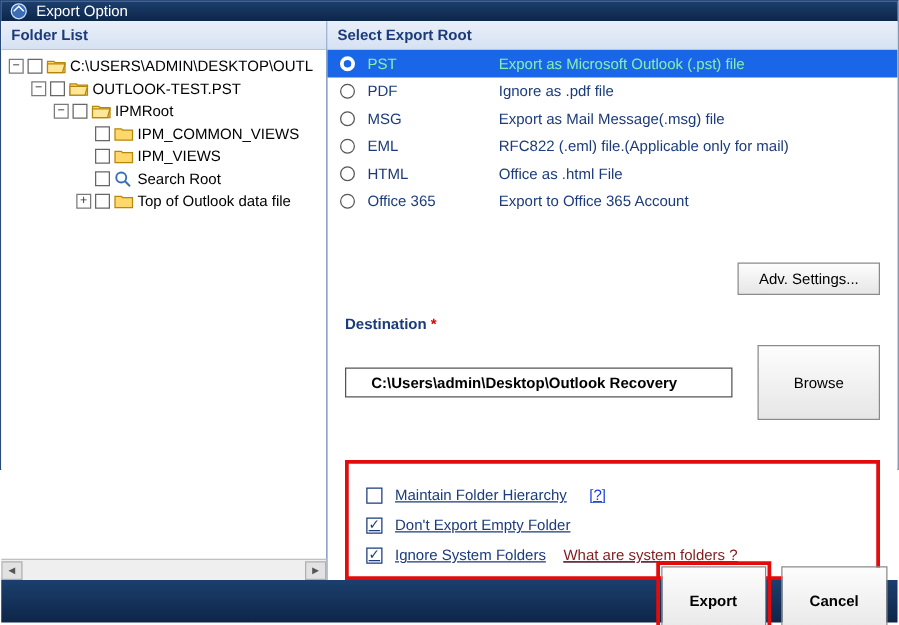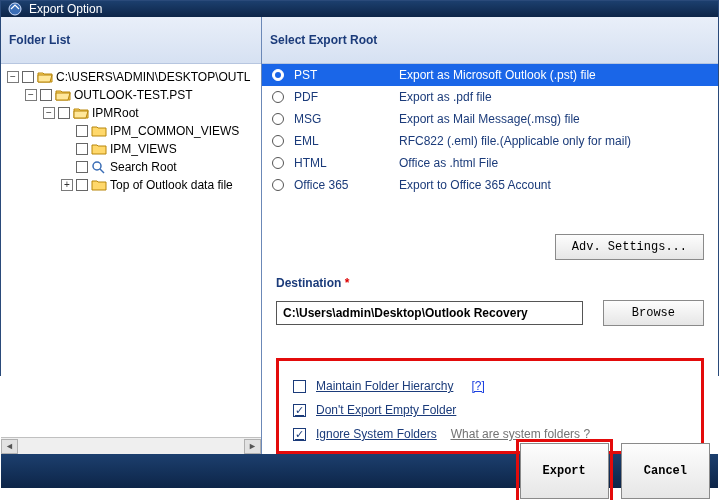--- a/index.html
+++ b/index.html
@@ -4,58 +4,58 @@
 <style>
   * { box-sizing: border-box; margin: 0; padding: 0; }
   body { font-family: "Segoe UI", Tahoma, sans-serif; font-size: 12px; background: #fff; width: 719px; height: 500px; overflow: hidden; }
   .window { width: 719px; height: 376px; display: flex; flex-direction: column; border: 1px solid #2a4a7a; }
   .titlebar { height: 28px; background: linear-gradient(to bottom, #1c3f6e, #0d2548); color: #fff; display: flex; align-items: center; padding: 0 6px; font-size: 12px; }
   .titlebar .ticon { width: 16px; height: 16px; margin-right: 6px; }
   .content { flex: 1; display: flex; flex-direction: column; background: #fff; }
   .panes { flex: 1; display: flex; overflow: hidden; }
   .left { width: 261px; display: flex; flex-direction: column; border-right: 1px solid #6b88b7; }
   .right { flex: 1; display: flex; flex-direction: column; }
-  .section-hdr { background: linear-gradient(to bottom, #e9eff9, #d6e1f2); color: #1b3b7a; font-weight: 600; font-size: 12px; padding: 16px 8px; border-bottom: 1px solid #b7c6e0; }
+  .section-hdr { background: linear-gradient(to bottom, #e9eff9, #d6e1f2); color: #1b3b7a; font-weight: 600; font-size: 12px; padding: 4px 8px; border-bottom: 1px solid #b7c6e0; }
   .tree-wrap { flex: 1; overflow: hidden; padding: 4px 0 0 4px; }
   .tree { font-size: 12px; color: #000; white-space: nowrap; }
   .tree ul { list-style: none; padding-left: 18px; }
   .tree > ul { padding-left: 2px; }
   .node { display: flex; align-items: center; height: 18px; }
   .exp { width: 12px; height: 12px; border: 1px solid #7a7a7a; display: inline-flex; align-items: center; justify-content: center; font-size: 10px; line-height: 1; margin-right: 3px; cursor: pointer; color: #333; background: #fff; }
   .exp.empty { border: none; width: 12px; }
   .cb { width: 12px; height: 12px; border: 1px solid #666; margin-right: 3px; background: #fff; cursor: pointer; }
   .ficon { width: 16px; height: 14px; margin-right: 3px; display: inline-block; }
   .folder-open svg, .folder svg, .mag svg { display: block; }
   .node .label { }
   .hscroll { height: 17px; background: #efefef; border-top: 1px solid #c0c0c0; display: flex; align-items: center; }
   .hscroll .arrow { width: 17px; height: 15px; background: #e2e2e2; border: 1px solid #b0b0b0; display: flex; align-items: center; justify-content: center; font-size: 9px; color: #555; }
   .hscroll .track { flex: 1; background: #efefef; }
   .export-types { }
   .etype-row { display: flex; align-items: center; height: 22px; padding: 0 10px; color: #1b3b7a; cursor: pointer; }
-  .etype-row.sel { background: #1a66e8; color: #ffffff; }
+  .etype-row.sel { background: #1a66e8; color: #86efac; }
   .etype-row .radio { width: 12px; height: 12px; border-radius: 50%; border: 1px solid #555; background: #fff; margin-right: 10px; display: flex; align-items: center; justify-content: center; }
   .etype-row.sel .radio { border-color: #fff; }
   .etype-row .radio .dot { width: 6px; height: 6px; border-radius: 50%; background: #333; display: none; }
   .etype-row.sel .radio .dot { display: block; background: #1a66e8; }
   .etype-row.sel .radio { background: #fff; }
   .etype-row .ename { width: 105px; }
   .etype-row .edesc { flex: 1; }
   .right-body { flex: 1; padding: 0 14px 0 14px; display: flex; flex-direction: column; overflow: hidden; }
   .adv-row { display: flex; justify-content: flex-end; margin: 38px 0 10px 0; }
-  .btn { background: linear-gradient(to bottom,#fdfdfd,#e6e6e6); border: 1px solid #8a8a8a; padding: 5px 16px; font-size: 12px; cursor: pointer; font-family: Liberation Mono, monospace; }
+  .btn { background: linear-gradient(to bottom,#fdfdfd,#e6e6e6); border: 1px solid #8a8a8a; padding: 5px 16px; font-size: 12px; cursor: pointer; font-family: Liberation Sans, sans-serif; }
   .dest-label { color: #1b3b7a; font-weight: 600; margin: 6px 0 10px 0; }
   .dest-label .req { color: #d00; }
   .dest-row { display: flex; gap: 20px; align-items: center; }
-  .dest-input { flex: 1; border: 1px solid #555; height: 24px; padding: 2px 6px; font-weight: 600; font-family: inherit; font-size: 12px; }
+  .dest-input { flex: 1; border: 1px solid #555; height: 24px; padding: 2px 20px; font-weight: 600; font-family: inherit; font-size: 12px; }
   .options-box { margin-top: 32px; border: 3px solid #e30b0b; padding: 18px 14px 10px 14px; }
   .opt-row { display: flex; align-items: center; color: #1b3b7a; font-size: 12px; margin-bottom: 10px; text-decoration: underline; }
   .opt-row .cb2 { width: 13px; height: 13px; border: 1px solid #1b3b7a; margin-right: 10px; display: inline-flex; align-items: center; justify-content: center; background: #fff; cursor: pointer; }
   .opt-row .cb2.checked::after { content: "✓"; font-size: 11px; color: #1b3b7a; line-height: 1; }
   .opt-row .hint { color: #1b3b7a; margin-left: 10px; }
-  .opt-row a { color: #737373; text-decoration: underline; margin-left: 14px; cursor: pointer; }
+  .opt-row a { color: #7f1d1d; text-decoration: underline; margin-left: 14px; cursor: pointer; }
   .opt-row .q { color: #1a3fe0; text-decoration: underline; margin-left: 18px; cursor: pointer; }
   .footer { height: 34px; background: linear-gradient(to bottom,#1c3f6e,#0d2548); display: flex; justify-content: flex-end; align-items: center; padding: 0 8px; gap: 8px; }
   .footer .btn { padding: 20px 22px; font-weight: 600; }
   .footer .export-btn-wrap { border: 3px solid #e30b0b; padding: 1px; }
 </style>
 </head>
 <body>
 
 <div class="window">
   <div class="titlebar">
@@ -186,21 +186,21 @@
           <div class="etype-row sel">
             <span class="radio">
                 <span class="dot"></span>
               </span>
             <span class="ename">PST</span>
             <span class="edesc">Export as Microsoft Outlook (.pst) file</span>
           </div>
           <div class="etype-row">
             <span class="radio"></span>
             <span class="ename">PDF</span>
-            <span class="edesc">Export as .pdf file</span>
+            <span class="edesc">Ignore as .pdf file</span>
           </div>
           <div class="etype-row">
             <span class="radio"></span>
             <span class="ename">MSG</span>
             <span class="edesc">Export as Mail Message(.msg) file</span>
           </div>
           <div class="etype-row">
             <span class="radio"></span>
             <span class="ename">EML</span>
             <span class="edesc">RFC822 (.eml) file.(Applicable only for mail)</span>
@@ -219,21 +219,21 @@
 
         <div class="right-body">
           <div class="adv-row">
             <button class="btn">Adv. Settings...</button>
           </div>
           <div class="dest-label">
             <span>Destination</span> <span class="req">*</span>
           </div>
           <div class="dest-row">
             <input class="dest-input" value="C:\Users\admin\Desktop\Outlook Recovery" style="">
-            <button class="btn" style="padding:5px 28px;">Browse</button>
+            <button class="btn" style="padding:22px 28px;">Browse</button>
           </div>
 
           <div class="options-box">
             <div class="opt-row">
               <span class="cb2"></span>
               <span>Maintain Folder Hierarchy</span>
               <span class="q">[?]</span>
             </div>
             <div class="opt-row">
               <span class="cb2 checked"></span>

